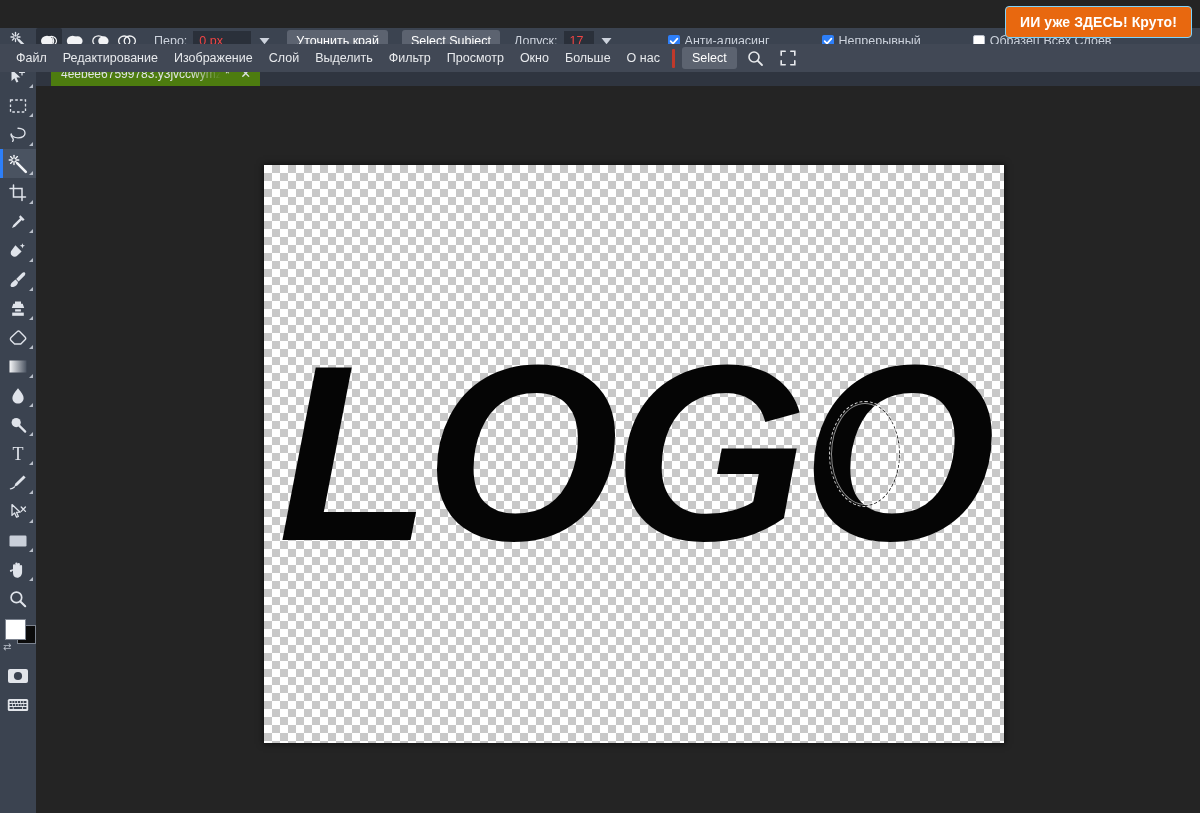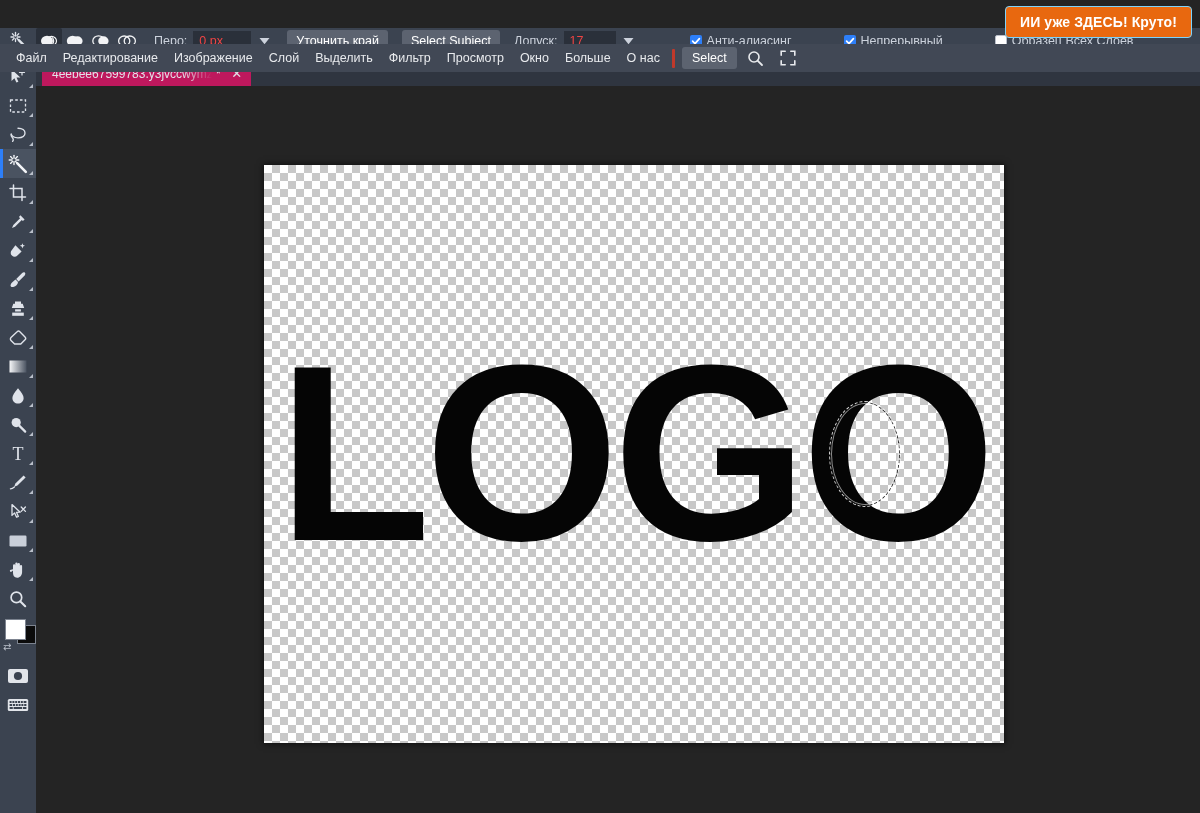--- a/index.html
+++ b/index.html
@@ -69,21 +69,21 @@
     justify-content: center; cursor: pointer; border-radius: 2px;
   }
   .selmode.active { background: #2a303a; }
   .opt-label { color: #ccd2dc; font-size: 12.5px; margin-left: 14px; margin-right: 6px; white-space: nowrap; }
   .opt-input {
     background: #2a303a; border: none; color: #ef4444;
     font-size: 12.5px; height: 20px; padding: 0 6px;
     font-family: "Liberation Sans", sans-serif;
   }
   .opt-input.feather { width: 58px; }
-  .opt-input.tol { width: 52px; }
+  .opt-input.tol { width: 30px; }
   .opt-caret {
     width: 18px; height: 20px; display: flex; align-items: center;
     justify-content: center; cursor: pointer; margin-left: 4px;
   }
   .opt-btn {
     background: #5c6370; color: #fff; font-size: 12.5px;
     padding: 3px 9px; border-radius: 3px; cursor: pointer;
     margin-left: 14px; white-space: nowrap; line-height: 16px; text-decoration: underline;
   }
   .opt-check { display: flex; align-items: center; margin-left: 12px; cursor: pointer; padding-left: 40px; }
@@ -99,22 +99,22 @@
 
   
   .tabbar {
     position: absolute; left: 36px; top: 59px; width: 1164px; height: 27px;
     background: #2f3540;
     display: flex; align-items: flex-end;
     z-index: 20;
   }
   .tab {
     display: flex; align-items: center; height: 25px;
-    background: #be185d; color: #e0e3e8; font-size: 12px;
-    padding: 0 6px 0 10px; margin-left: 6px; border-radius: 3px 3px 0 0;
+    background: #4d7c0f; color: #e0e3e8; font-size: 12px;
+    padding: 0 6px 0 10px; margin-left: 15px; border-radius: 3px 3px 0 0;
     cursor: pointer; max-width: 220px;
   }
   .tab-title {
     white-space: nowrap; overflow: hidden; max-width: 160px; display:block;
     -webkit-mask-image: linear-gradient(to right, #000 82%, transparent 100%);
     mask-image: linear-gradient(to right, #000 82%, transparent 100%);
   }
   .tab-dirty { margin-left: 4px; color: #e0e3e8; font-size: 12px; }
   .tab-close {
     margin-left: 8px; width: 16px; height: 16px;
@@ -188,21 +188,21 @@
     position: absolute;
     left: 50%; top: 50%;
     transform: translate(-50%, -50%);
     font-family: "Liberation Sans", "DejaVu Sans", sans-serif;
     font-weight: bold;
     font-size: 250px;
     line-height: 1;
     letter-spacing: -6px;
     color: #050505;
     white-space: nowrap;
-    -webkit-user-select: none; user-select: none;
+    -webkit-user-select: none; user-select: none; font-style: italic;
   }
   
   .marching-ants {
     position: absolute;
     left: 566px; top: 237px;
     width: 70px; height: 104px;
     border-radius: 50%;
     border: 1px dashed #2b2b2b;
     box-shadow: 0 0 0 1px rgba(255,255,255,0.55) inset;
     pointer-events: none;

